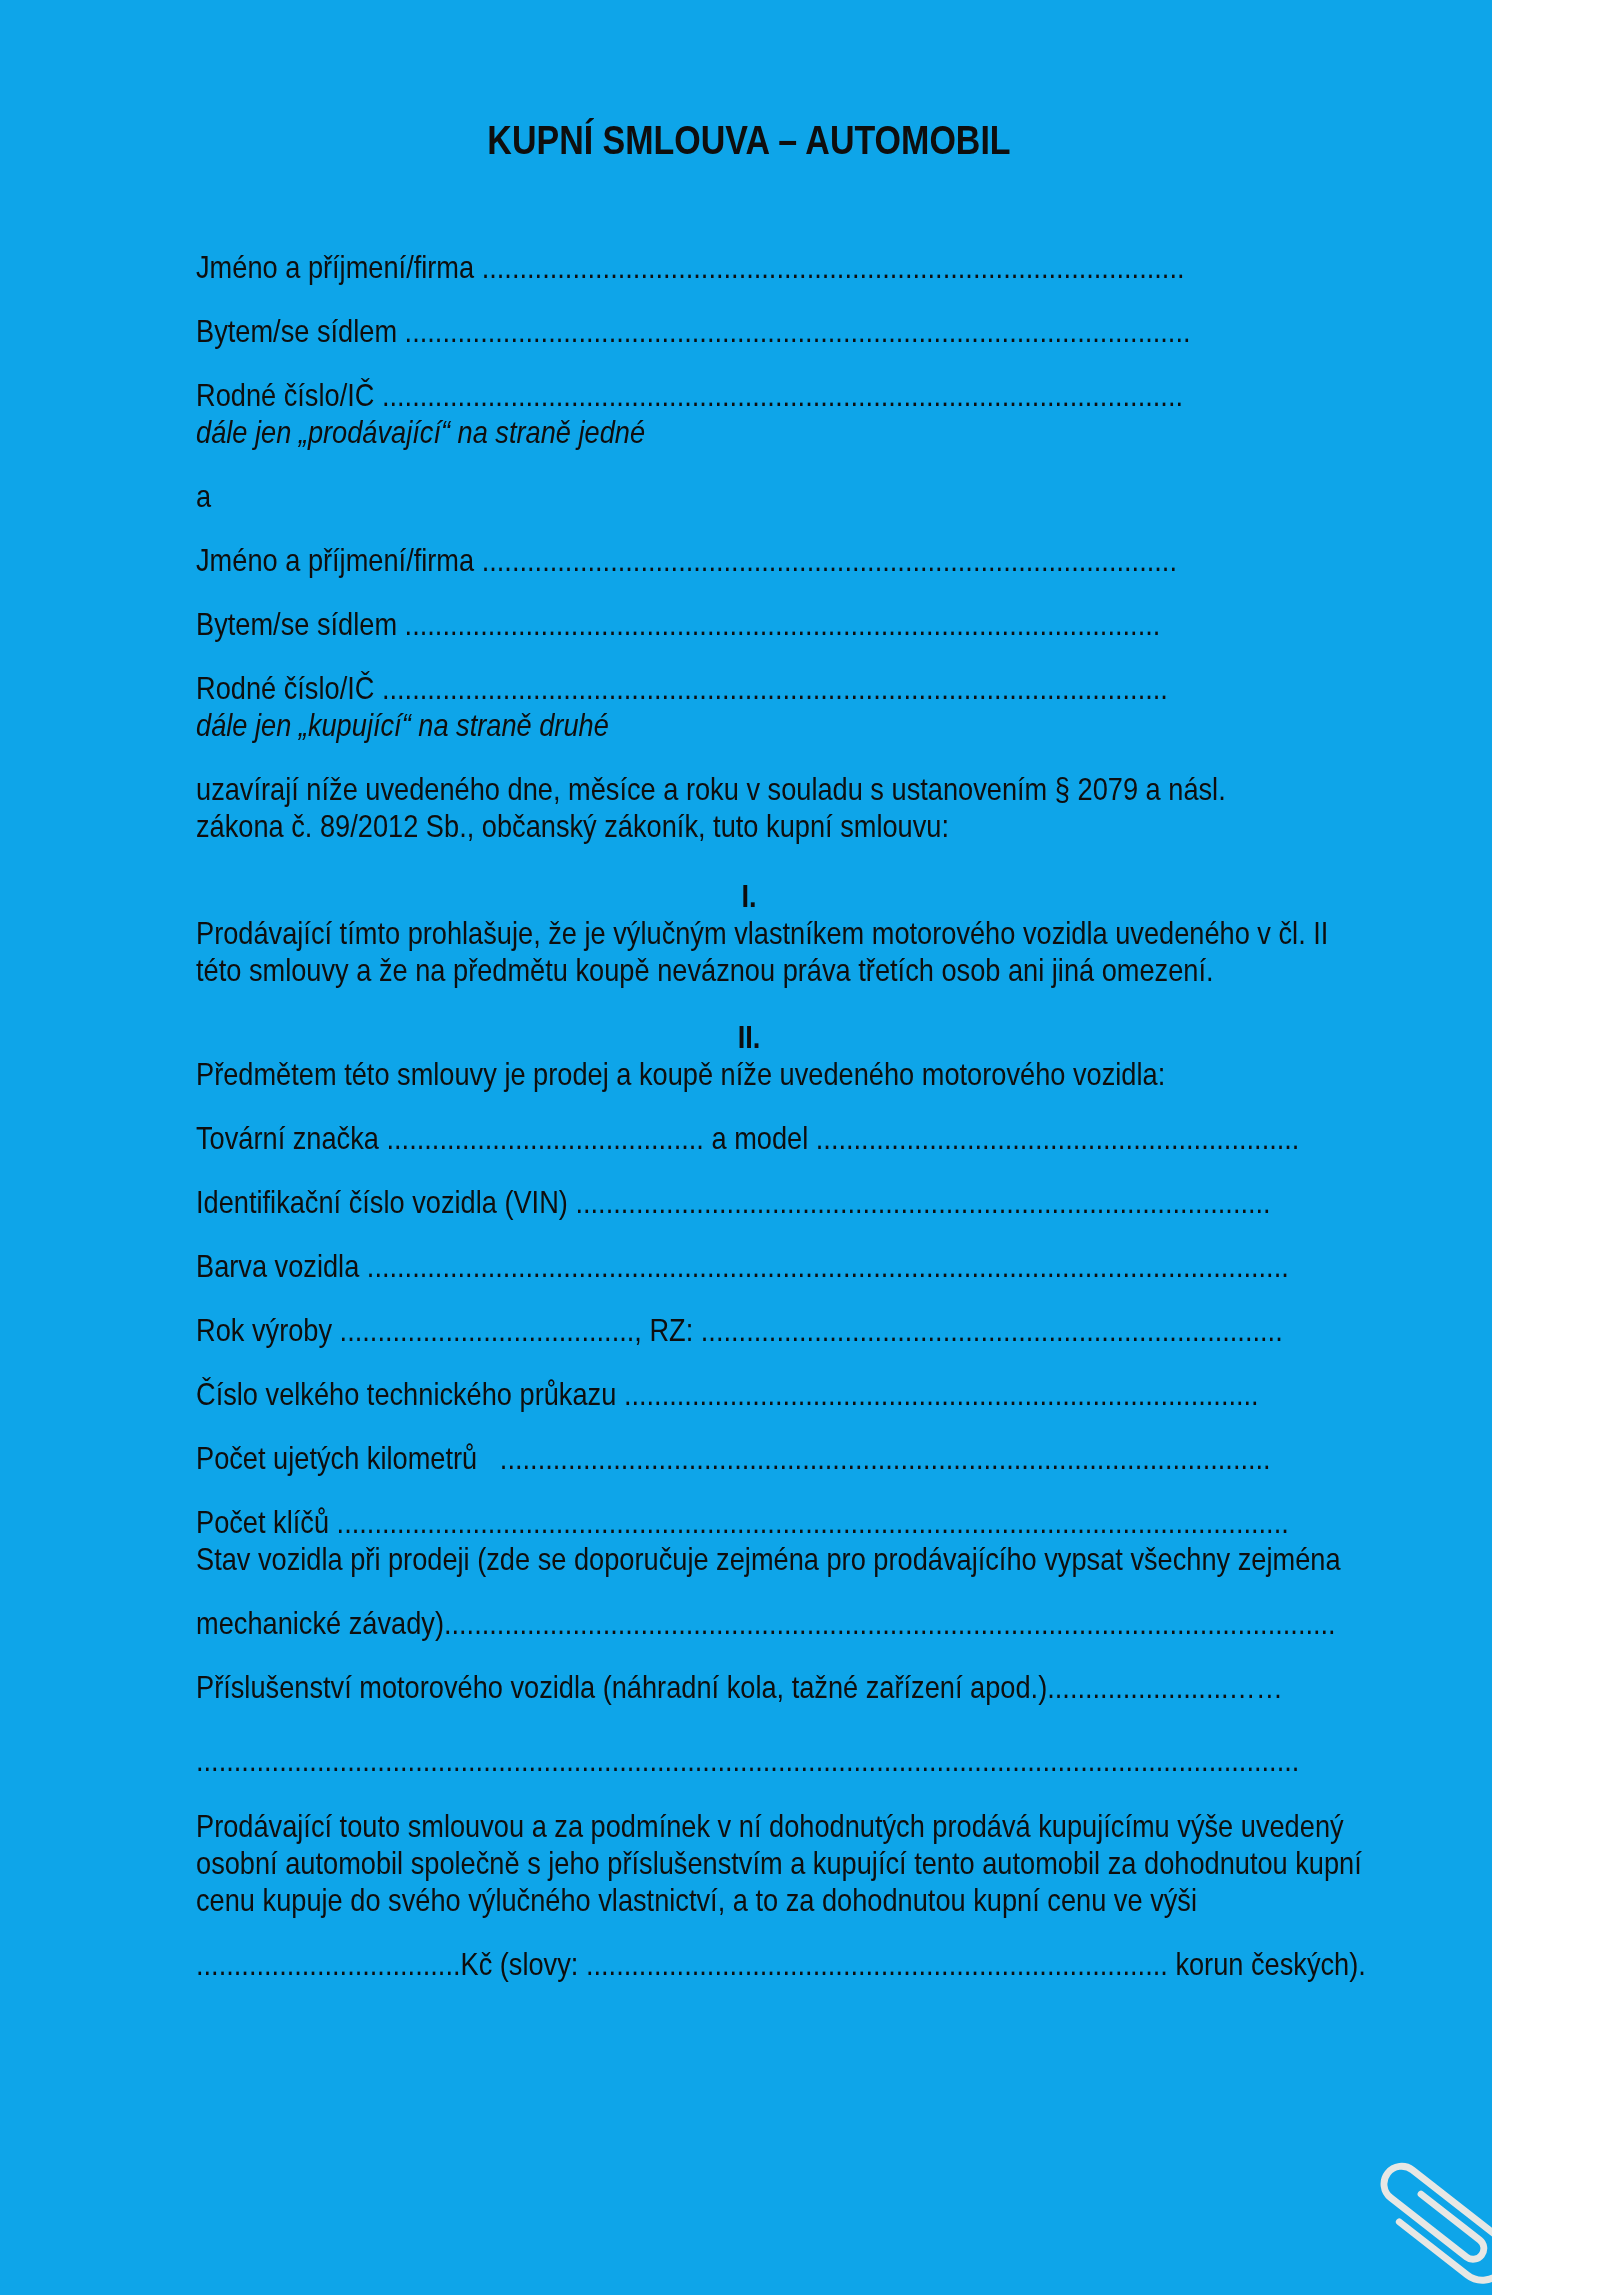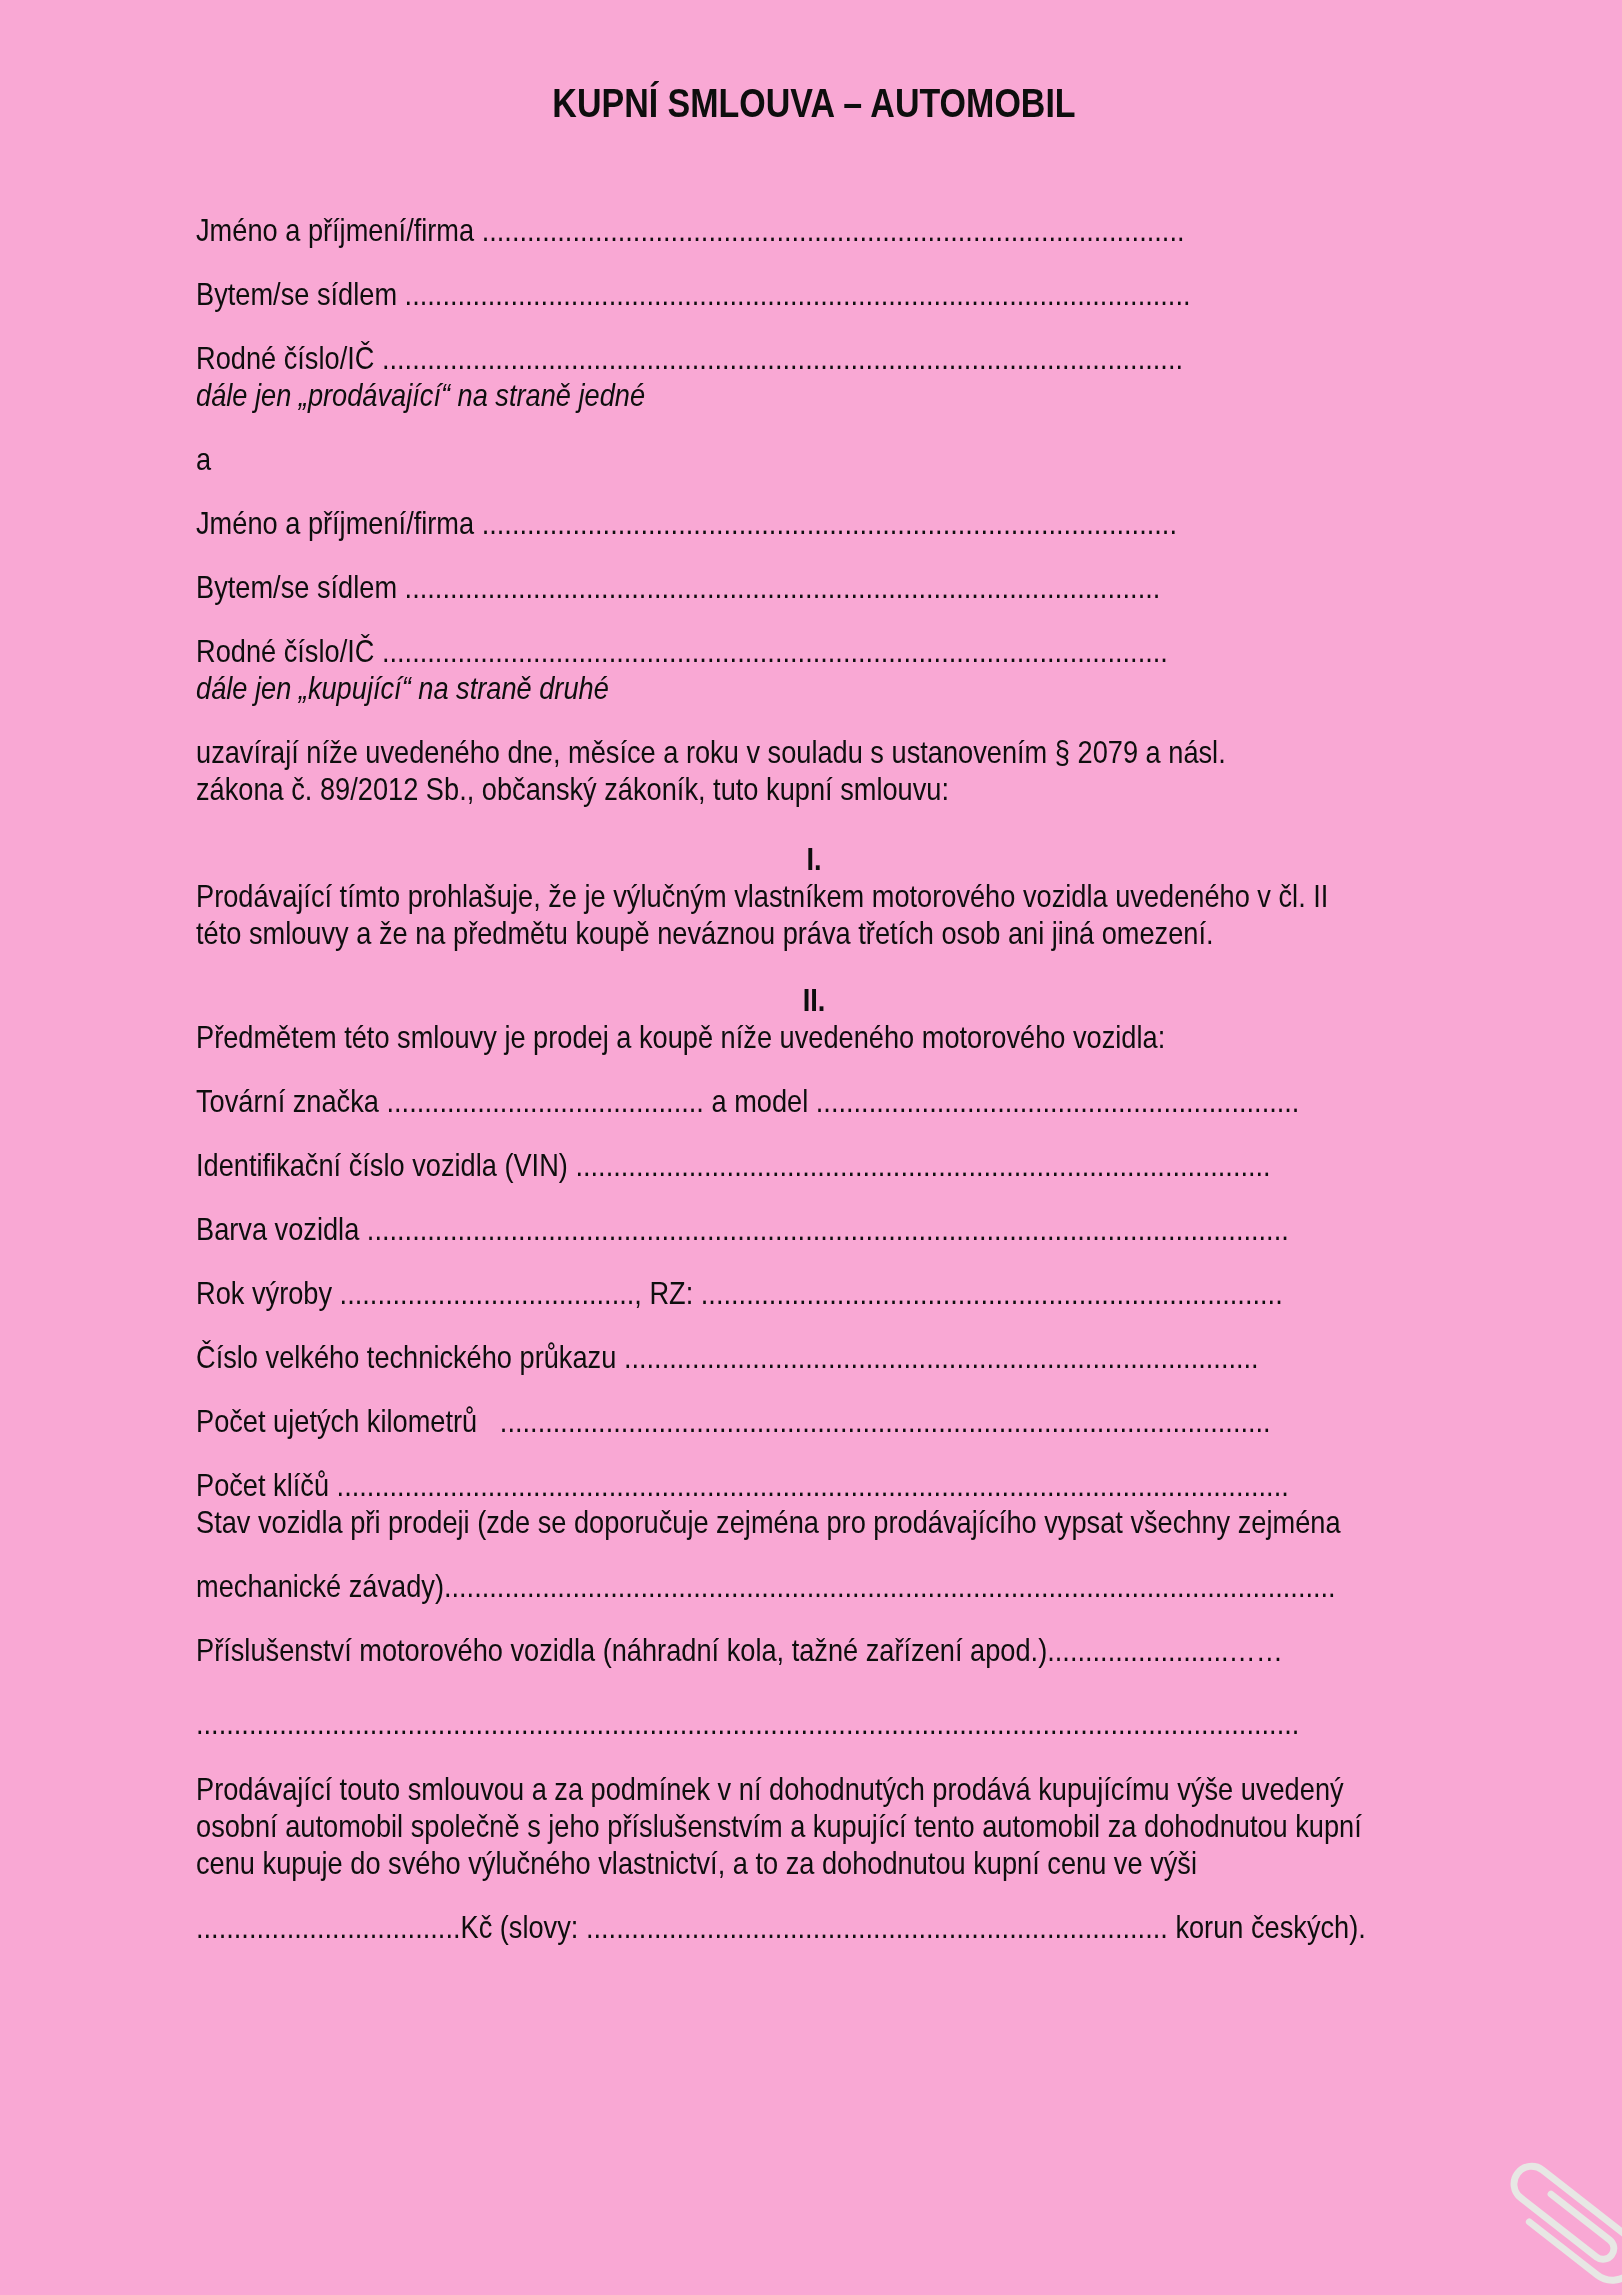--- a/index.html
+++ b/index.html
@@ -1,22 +1,22 @@
 <!DOCTYPE html>
 <html style="font-size:10.5px"><head>
 <meta charset="utf-8">
 <style>
   html,body { margin:0; padding:0; background:#ffffff; }
   .page {
     position:relative;
-    width:1622px; height:2295px;
-    background:#f9a8d4;
+    width:1492px; height:2295px;
+    background:#0ea5e9;
     overflow:hidden;
     box-sizing:border-box;
-    padding:82px 190px 0 196px;
+    padding:119px 190px 0 196px;
     font-family:"Liberation Sans", sans-serif;
     color:#0e0e0e;
   }
   .line {
     font-size:32px;
     line-height:37px;
     white-space:pre;
     width:1505px;
     transform:scaleX(0.85);
     transform-origin:0 50%;

